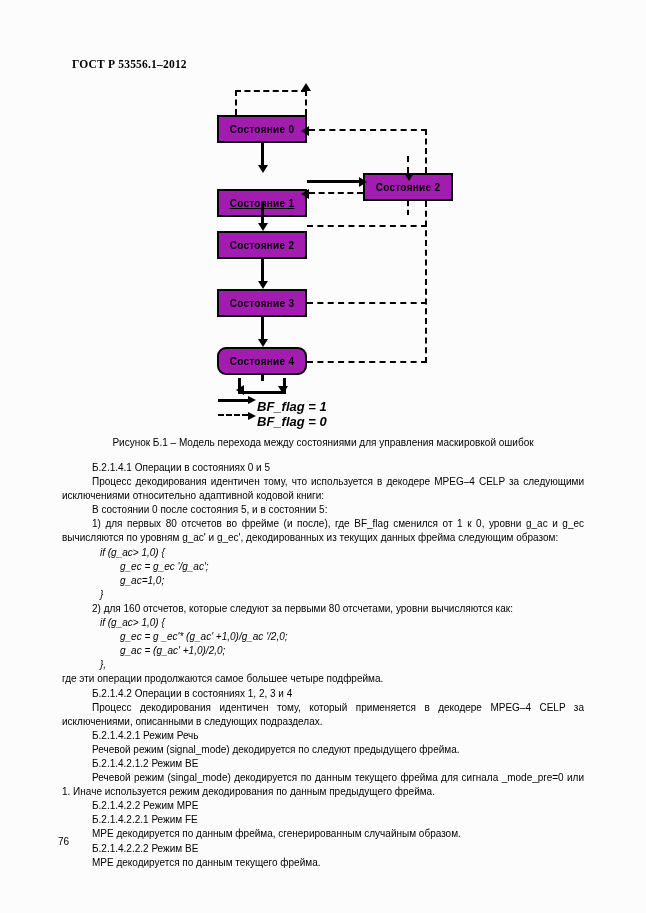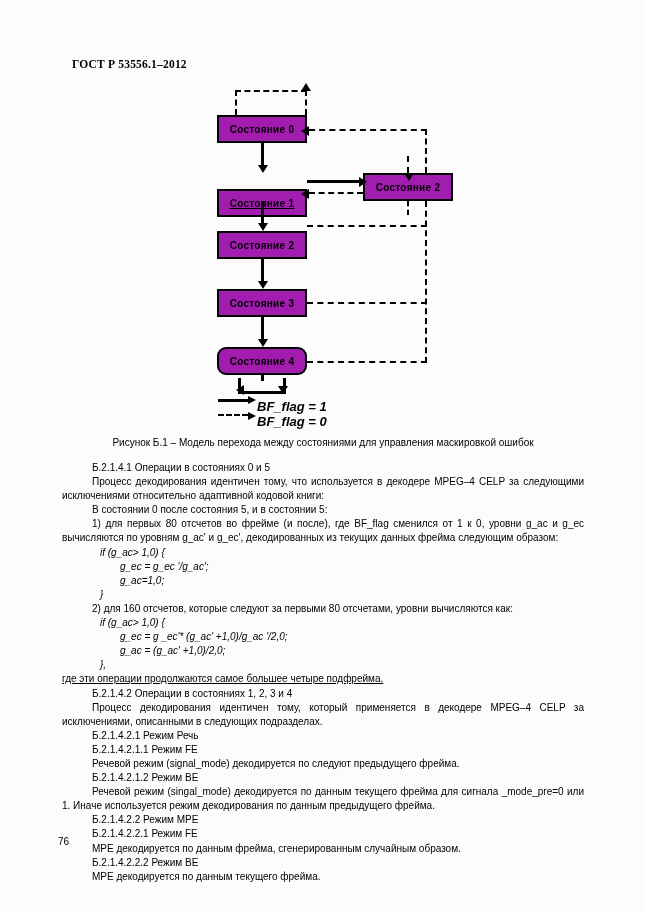--- a/index.html
+++ b/index.html
@@ -321,21 +321,21 @@
   .body-text {
     position: absolute;
     left: 62px;
     top: 461px;
     width: 522px;
     font-size: 10px;
     line-height: 14.1px;
   }
   .p { margin: 0; text-align: justify; }
   .p.ind { text-indent: 30px; }
-  .p.noind { text-indent: 0; text-decoration: underline; }
+  .p.noind { text-indent: 0; }
   .code {
     margin: 0;
     font-style: italic;
     white-space: pre;
     line-height: 14.1px;
   }
   .code.l1 { padding-left: 38px; }
   .code.l2 { padding-left: 58px; }
   .page-num {
     position: absolute;
@@ -415,21 +415,20 @@
 
     <p class="code l1">if (g_ac&gt; 1,0) {</p>
     <p class="code l2">g_ec = g _ec'* (g_ac' +1,0)/g_ac '/2,0;</p>
     <p class="code l2">g_ac = (g_ac' +1,0)/2,0;</p>
     <p class="code l1">},</p>
 
     <p class="p noind">где эти операции продолжаются самое большее четыре подфрейма.</p>
     <p class="p ind">Б.2.1.4.2 Операции в состояниях 1, 2, 3 и 4</p>
     <p class="p ind">Процесс декодирования идентичен тому, который применяется в декодере MPEG–4 CELP за исключениями, описанными в следующих подразделах.</p>
     <p class="p ind">Б.2.1.4.2.1 Режим Речь</p>
-    <p class="p ind">Б.2.1.4.2.1.1 Режим FE</p>
     <p class="p ind">Речевой режим (signal_mode) декодируется по следуют предыдущего фрейма.</p>
     <p class="p ind">Б.2.1.4.2.1.2 Режим BE</p>
     <p class="p ind">Речевой режим (singal_mode) декодируется по данным текущего фрейма для сигнала _mode_pre=0 или 1. Иначе используется режим декодирования по данным предыдущего фрейма.</p>
     <p class="p ind">Б.2.1.4.2.2 Режим MPE</p>
     <p class="p ind">Б.2.1.4.2.2.1 Режим FE</p>
     <p class="p ind">MPE декодируется по данным фрейма, сгенерированным случайным образом.</p>
     <p class="p ind">Б.2.1.4.2.2.2 Режим BE</p>
     <p class="p ind">MPE декодируется по данным текущего фрейма.</p>
   </div>
 

